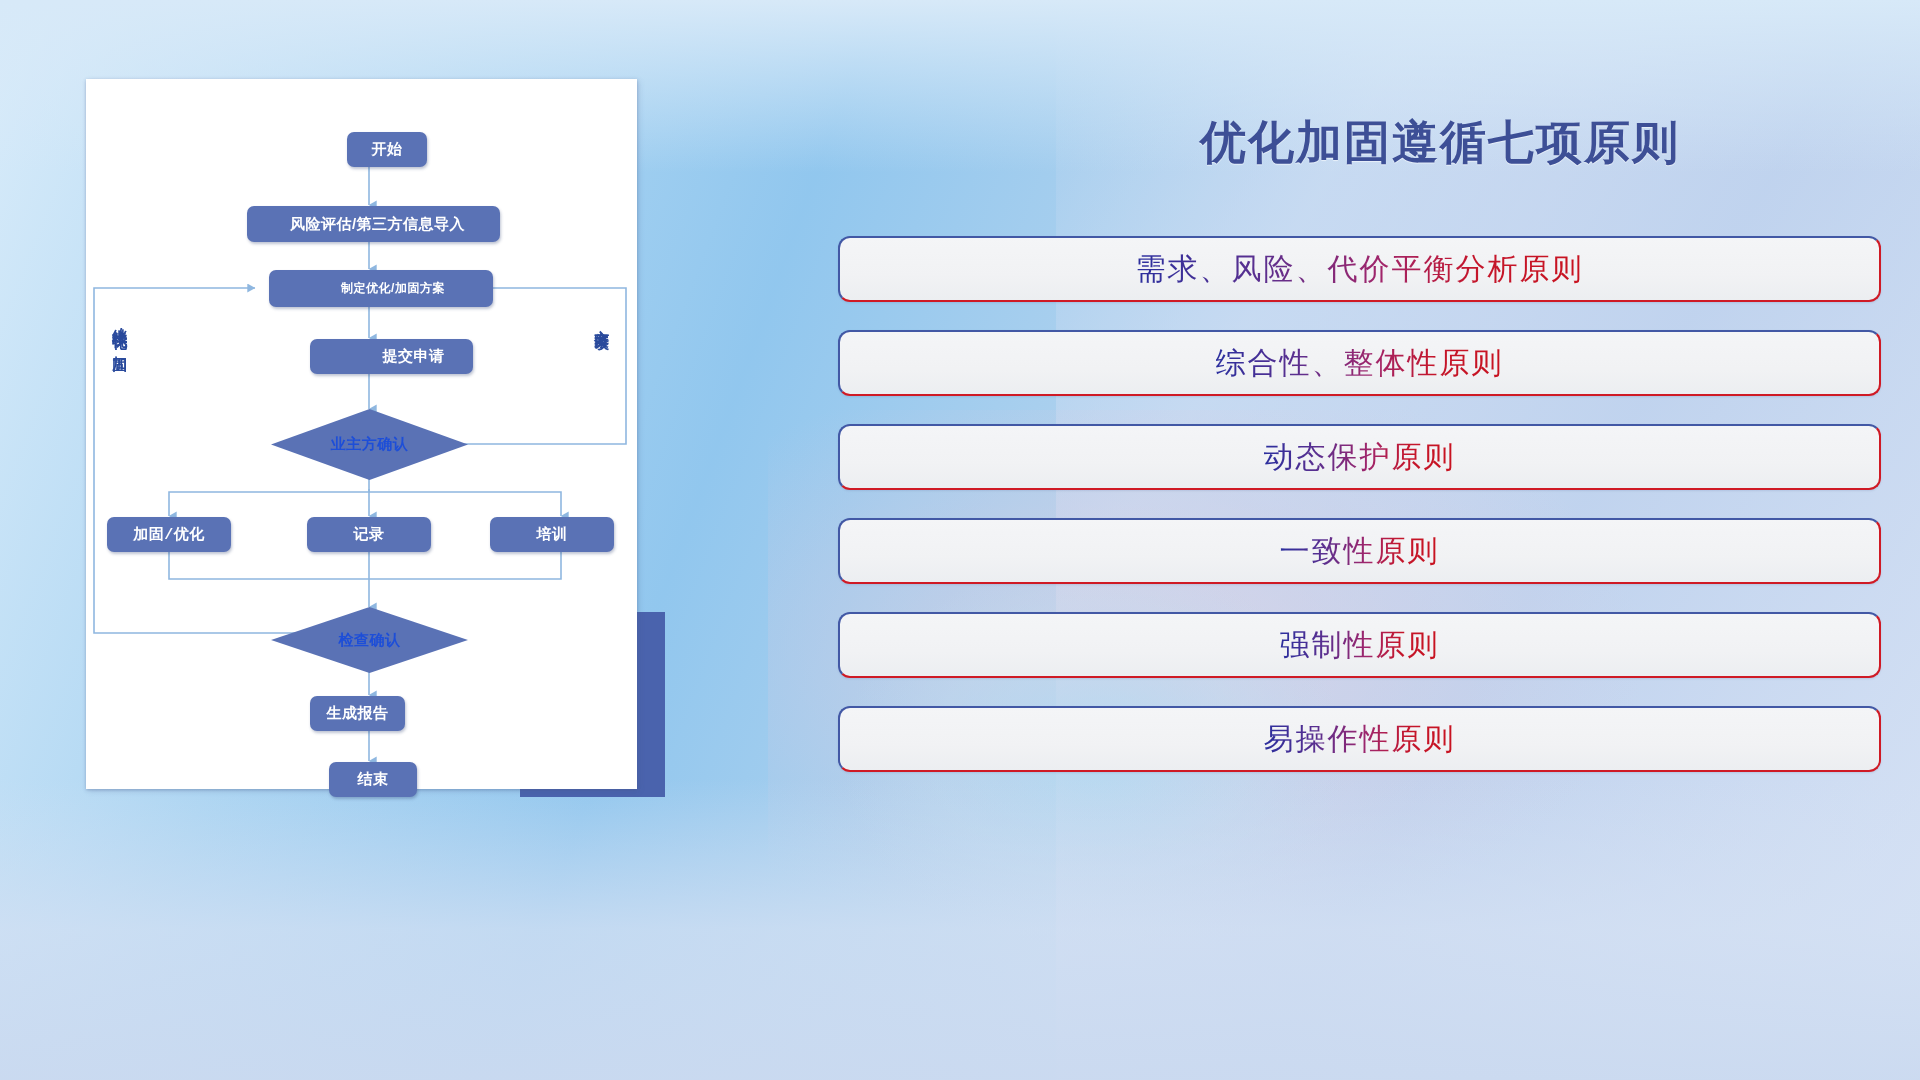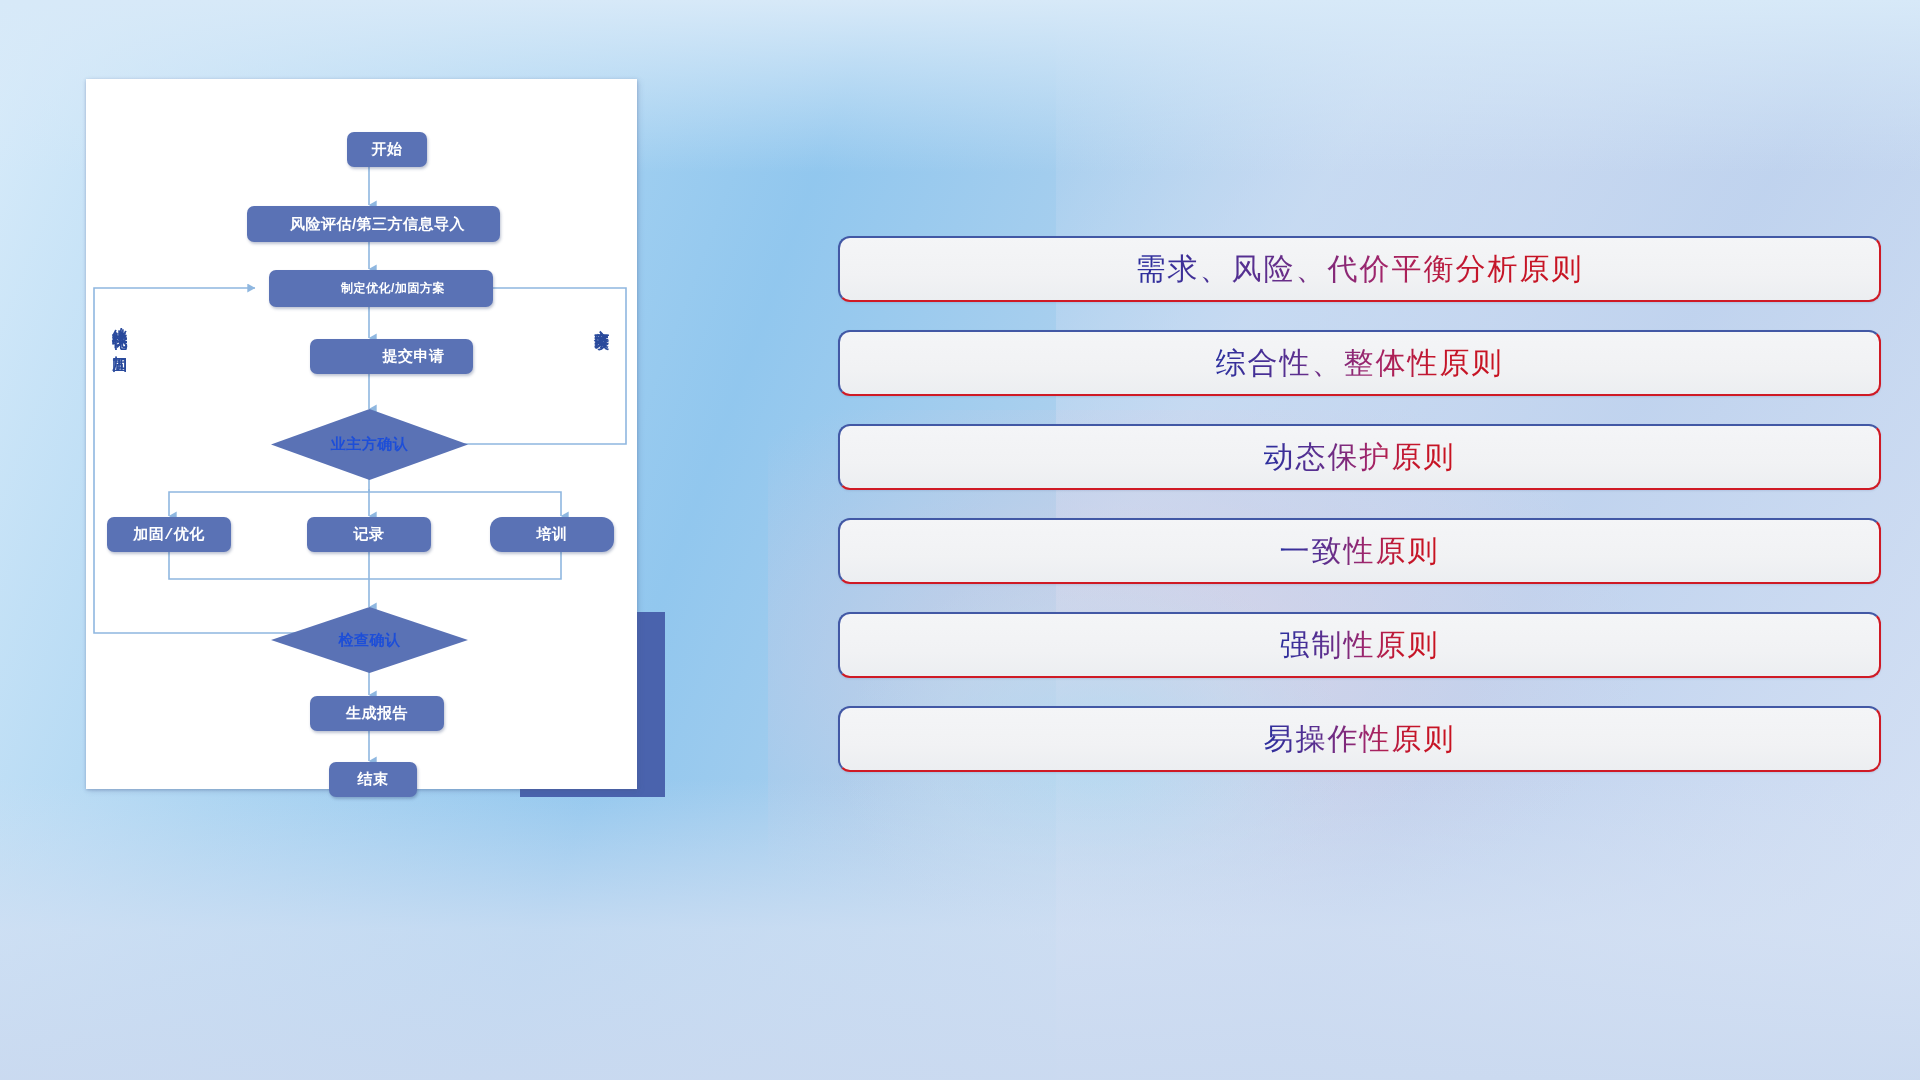--- a/index.html
+++ b/index.html
@@ -195,40 +195,41 @@
     <svg width="197" height="71" viewBox="0 0 197 71">
       <polygon points="98.5,0 197,35.5 98.5,71 0,35.5" fill="#5a72b5"></polygon>
     </svg>
     <div class="diamond-label">业主方确认</div>
   </div>
 
   <div class="node" style="left:21px;top:438px;width:124px;height:35px;font-size:15px;font-family:Liberation Mono, monospace;">加固/优化</div>
 
   <div class="node" style="left:221px;top:438px;width:124px;height:35px;font-size:15px;">记录</div>
 
-  <div class="node" style="left:404px;top:438px;width:124px;height:35px;font-size:15px;border-radius:12px;">培训</div>
+  <div class="node" style="left:404px;top:438px;width:124px;height:35px;font-size:15px;">培训</div>
 
   <div class="diamond-wrap" style="left:185px;top:528px;width:197px;height:66px;">
     <svg width="197" height="66" viewBox="0 0 197 66">
       <polygon points="98.5,0 197,33 98.5,66 0,33" fill="#5a72b5"></polygon>
     </svg>
     <div class="diamond-label">检查确认</div>
   </div>
 
-  <div class="node" style="left:224px;top:617px;width:134px;height:35px;font-size:15px;">生成报告</div>
+  <div class="node" style="left:224px;top:617px;width:95px;height:35px;font-size:15px;">生成报告</div>
 
   <div class="node" style="left:243px;top:683px;width:88px;height:35px;font-size:15px;">结束</div>
 
   <div class="vlabel" style="left:26px;top:238px;">继续优化/加固</div>
 
   <div class="vlabel" style="left:508px;top:238px;">方案修改</div>
 </div>
 
 <div id="right-panel">
 
+  <div id="panel-title">优化加固遵循七项原则</div>
 
   <div id="principle-list">
 
     <div class="principle-card">
       <span class="principle-text">需求、风险、代价平衡分析原则</span>
     </div>
 
     <div class="principle-card">
       <span class="principle-text">综合性、整体性原则</span>
     </div>

